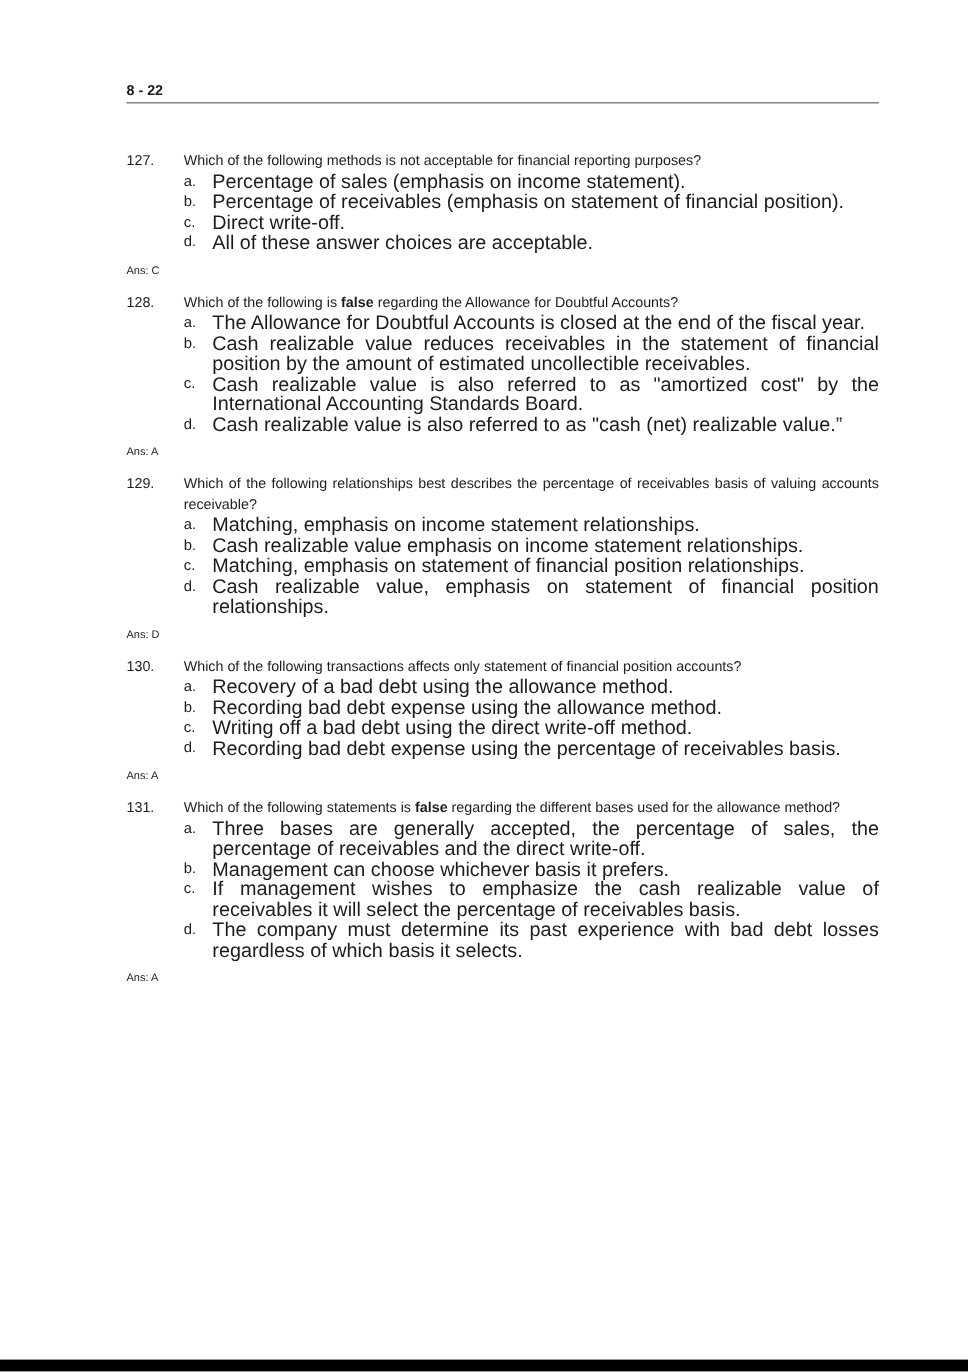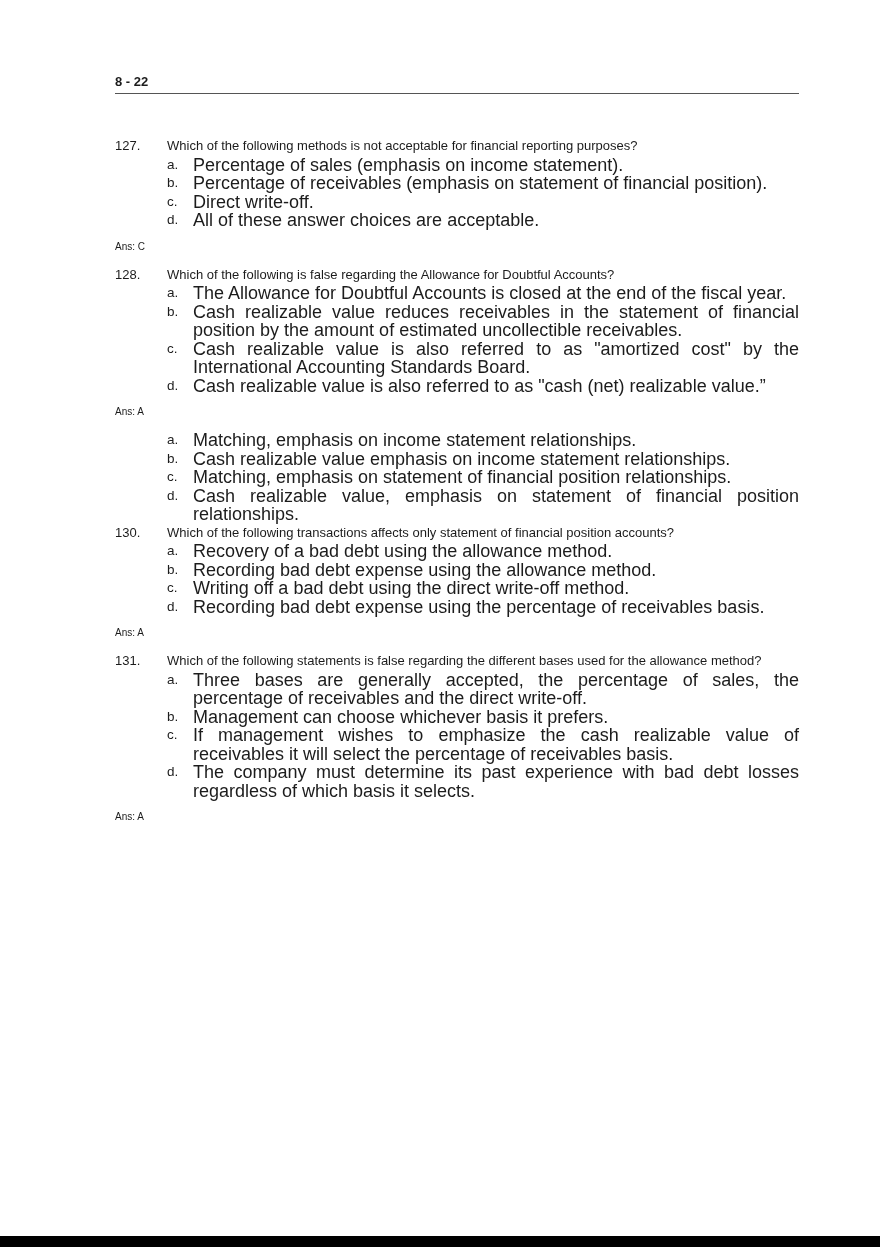--- a/index.html
+++ b/index.html
@@ -66,21 +66,21 @@
     color: #1c1c1c;
   }
   .bottom-bar {
     position: absolute;
     left: 0;
     bottom: 0;
     width: 100%;
     height: 11px;
     background: #000000;
   }
-  .bold-seg { font-weight: 400; }
+  .bold-seg { font-weight: 700; }
 </style>
 </head>
 <body>
 
 <div class="page">
   <div class="content">
     <div class="page-header">
       <span>8 - 22</span>
     </div>
     <div class="header-rule"></div>
@@ -125,36 +125,41 @@
             <div class="letter">c.</div>
             <div class="opt-text">Cash realizable value is also referred to as "amortized cost" by the International Accounting Standards Board.</div>
           </div>
           <div class="option">
             <div class="letter">d.</div>
             <div class="opt-text">Cash realizable value is also referred to as "cash (net) realizable value.”</div>
           </div>
           <div class="answer">Ans: A</div>
         </div>
         <div class="question-block">
+          <div class="qrow">
+            <div class="qnum">129.</div>
+            <div class="qstem"><span>Which of the following relationships best describes the percentage of receivables basis of valuing accounts receivable?</span></div>
+          </div>
           <div class="option">
             <div class="letter">a.</div>
             <div class="opt-text">Matching, emphasis on income statement relationships.</div>
           </div>
           <div class="option">
             <div class="letter">b.</div>
             <div class="opt-text">Cash realizable value emphasis on income statement relationships.</div>
           </div>
           <div class="option">
             <div class="letter">c.</div>
             <div class="opt-text">Matching, emphasis on statement of financial position relationships.</div>
           </div>
           <div class="option">
             <div class="letter">d.</div>
             <div class="opt-text">Cash realizable value, emphasis on statement of financial position relationships.</div>
           </div>
+          <div class="answer">Ans: D</div>
         </div>
         <div class="question-block">
           <div class="qrow">
             <div class="qnum">130.</div>
             <div class="qstem"><span>Which of the following transactions affects only statement of financial position accounts?</span></div>
           </div>
           <div class="option">
             <div class="letter">a.</div>
             <div class="opt-text">Recovery of a bad debt using the allowance method.</div>
           </div>

